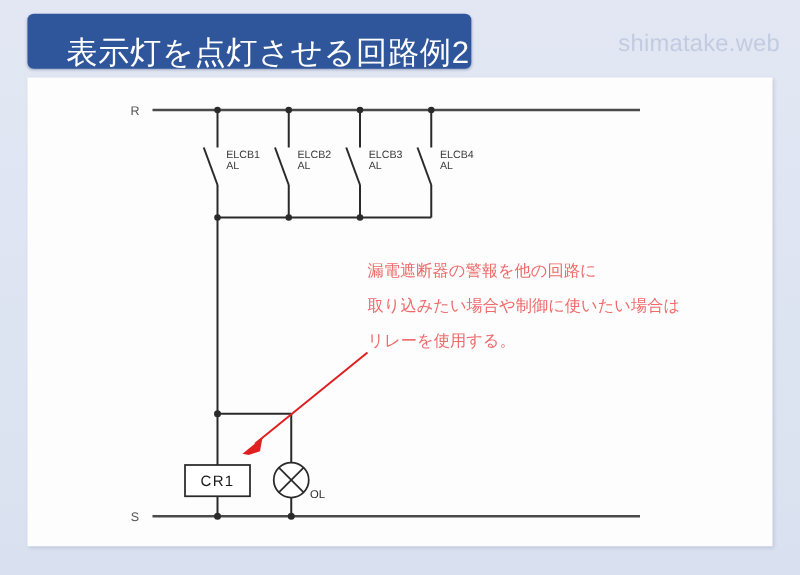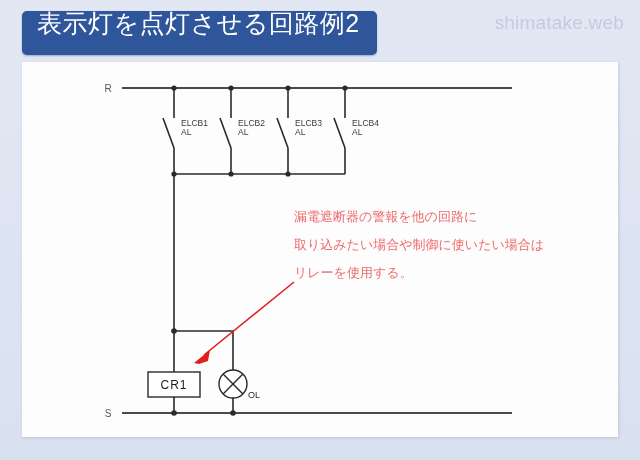--- a/index.html
+++ b/index.html
@@ -23,36 +23,36 @@
   #title-bar {
     position: absolute;
     left: 22px;
     top: 11px;
     width: 355px;
     height: 44px;
     background: #2f559b;
     border-radius: 5px;
     box-shadow: 0 1px 2px rgba(40,60,110,0.35);
     display: flex;
-    align-items: flex-start;
+    align-items: flex-end;
     box-sizing: border-box;
-    padding-left: 15px;
+    padding-left: 31px;
   }
   #title-text {
     color: #ffffff;
     font-size: 25px;
     letter-spacing: 0.5px;
     font-weight: 500;
     line-height: 1;
     white-space: nowrap;
   }
   #watermark {
     position: absolute;
     right: 16px;
-    top: 12px;
+    top: 25px;
     color: #c3cbe0;
     font-size: 19px;
     letter-spacing: 0.2px;
     white-space: nowrap;
   }
   
   #content-panel {
     position: absolute;
     left: 22px;
     top: 62px;

